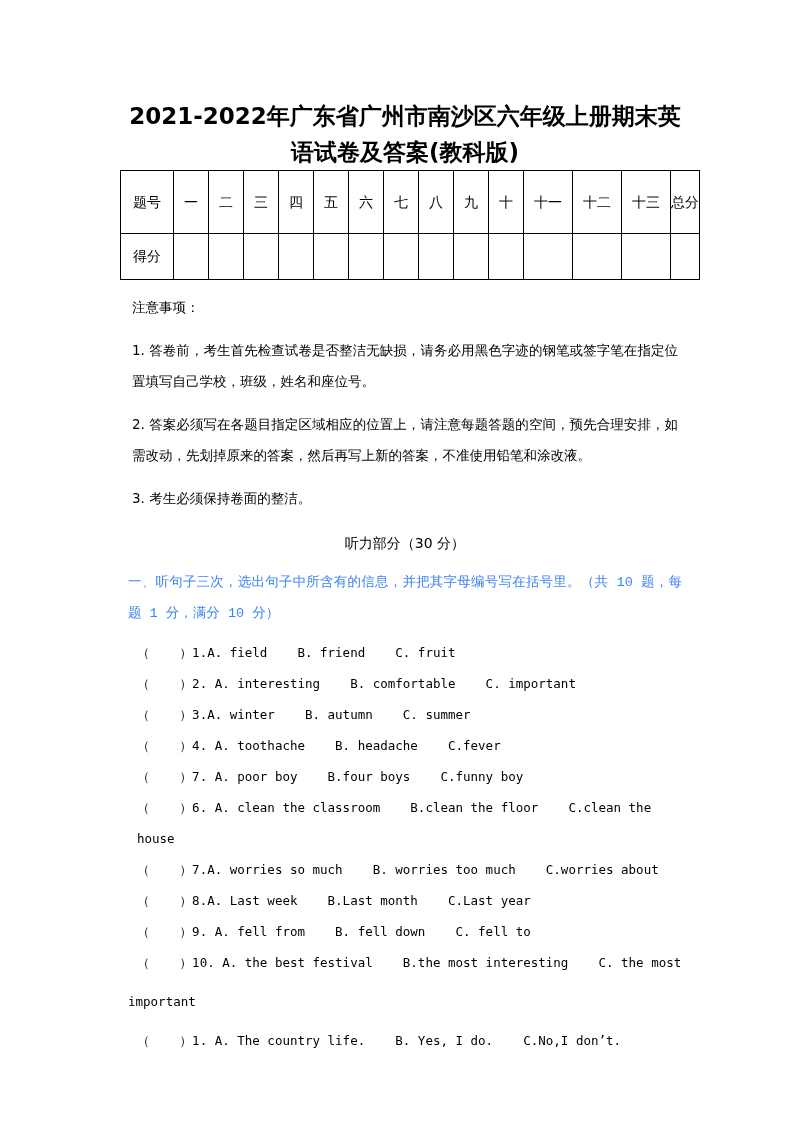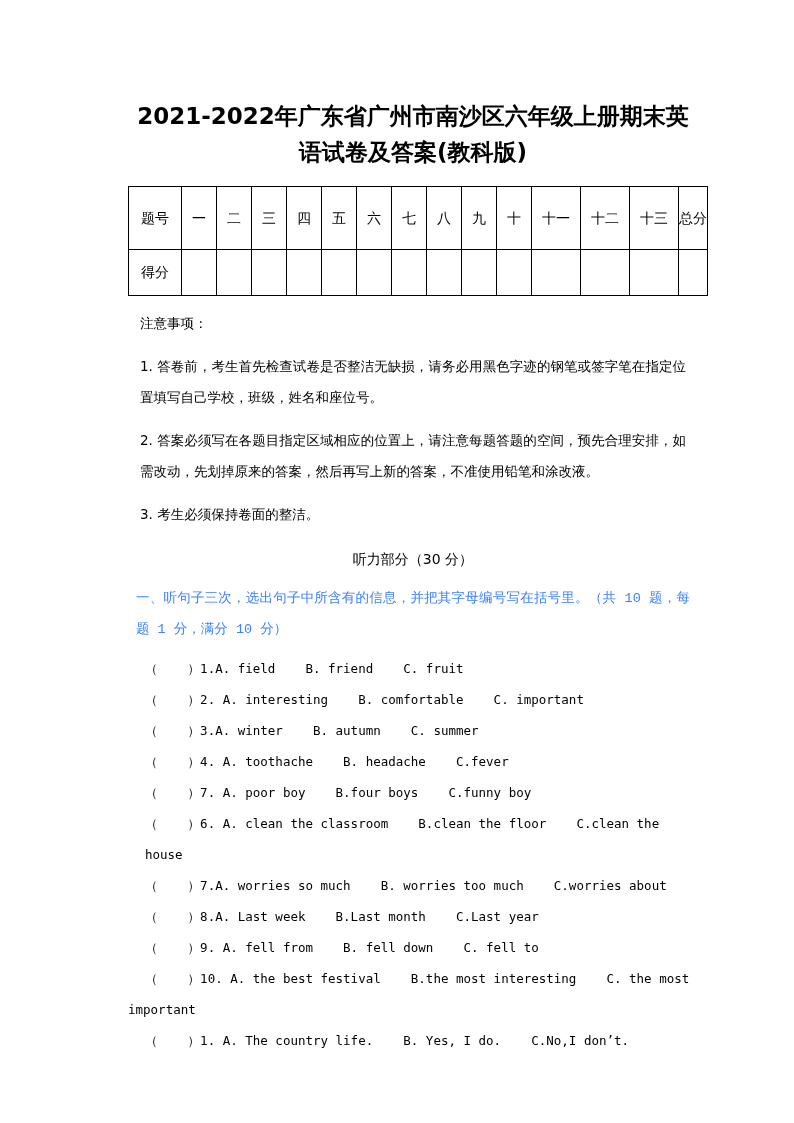--- a/index.html
+++ b/index.html
@@ -11,21 +11,21 @@
     width: 794px;
     height: 1123px;
     position: relative;
     font-family: "DejaVu Sans", sans-serif;
     color: #000000;
     overflow: hidden;
   }
 
   .page {
     position: absolute;
-    left: 16px;
+    left: 8px;
     top: 0;
     width: 642px;
     height: 1123px;
   }
 
   .content {
     position: absolute;
     left: 112px;
     top: 0;
     width: 570px;
@@ -39,21 +39,20 @@
     font-size: 23px;
     font-weight: bold;
     line-height: 36px;
     text-align: center;
     letter-spacing: 0px;
     color: #000;
   }
 
   
   .score-table-wrap {
-    margin-top: 16px;
   }
   table.score-table {
     border-collapse: collapse;
     width: 570px;
     table-layout: fixed;
   }
   table.score-table td {
     border: 1px solid #000000;
     text-align: center;
     vertical-align: middle;
@@ -124,21 +123,21 @@
     margin: 0;
     padding-left: 17px;
     color: #000;
     white-space: pre-wrap;
     word-break: break-word;
   }
   .qcont {
     font-family: "DejaVu Sans Mono", monospace;
     font-size: 12.5px;
     line-height: 31px;
-    margin: 0;
+    margin: 8px;
     padding-left: 0;
     color: #000;
   }
 </style>
 </head>
 <body>
 
 <div class="page">
   <div class="content">
 

